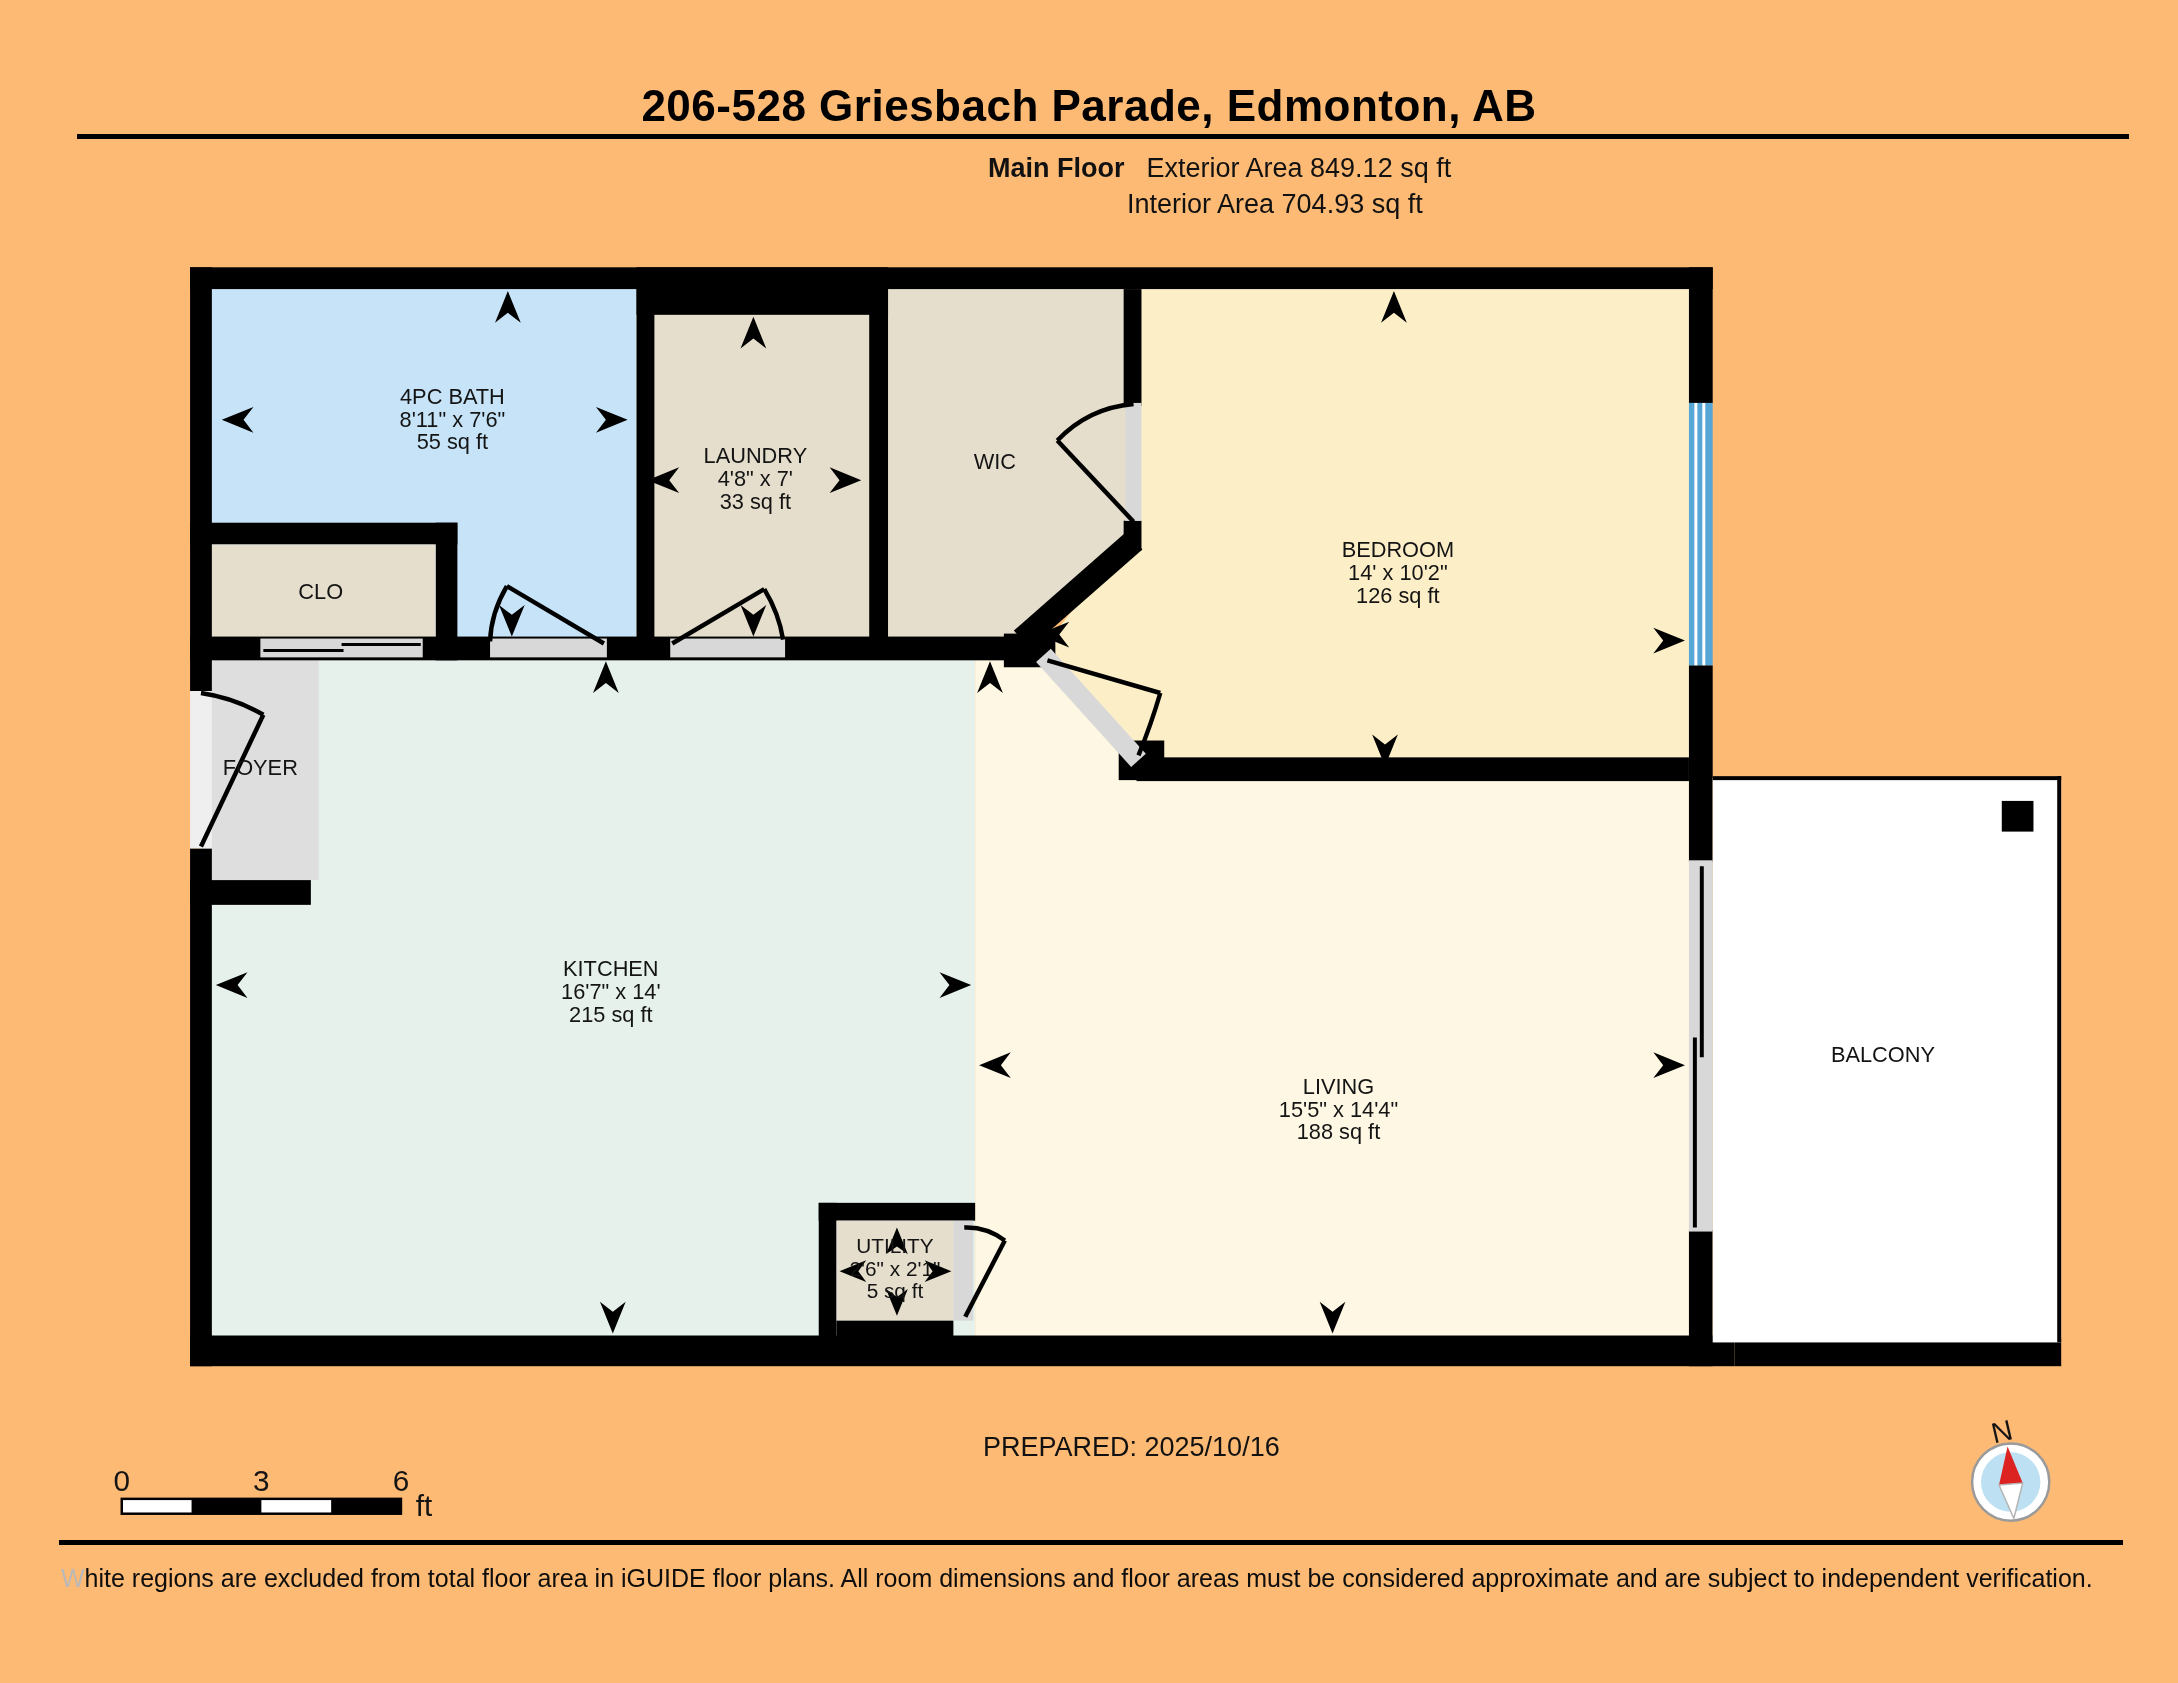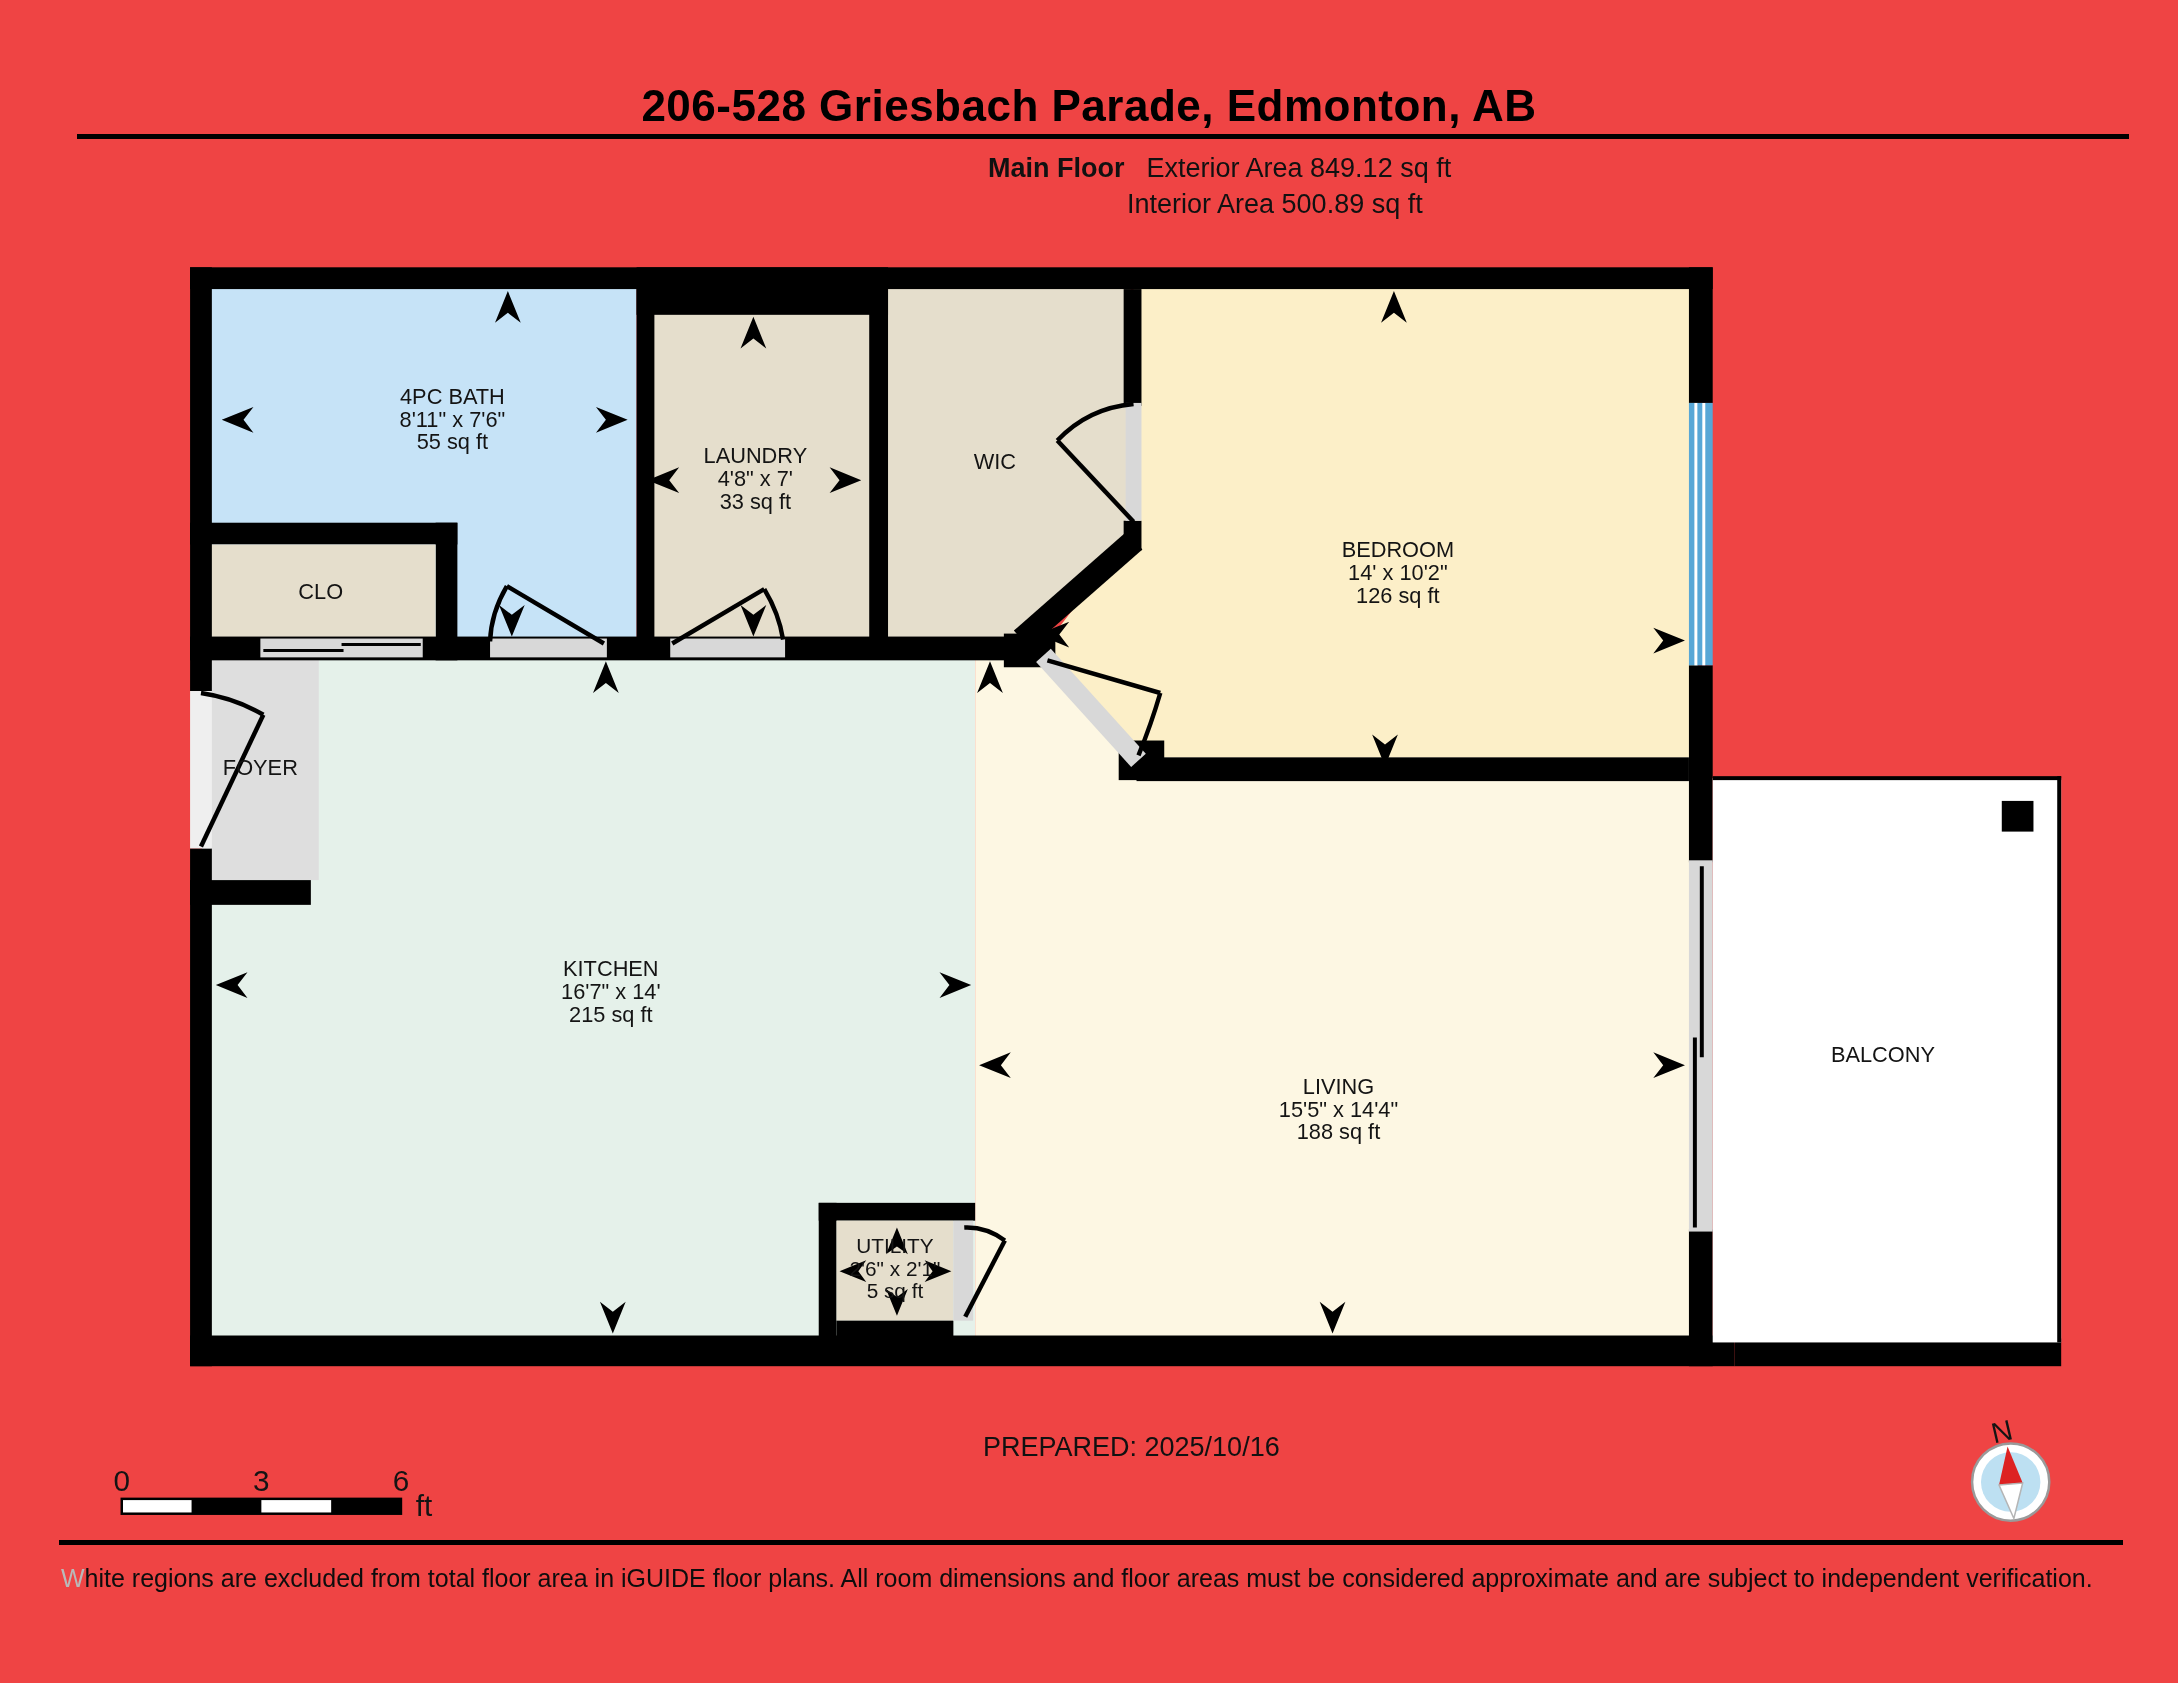--- a/index.html
+++ b/index.html
@@ -1,17 +1,17 @@
 <!DOCTYPE html>
 <html><head>
 <meta charset="utf-8">
 <style>
   html,body { margin:0; padding:0; background:#ffffff; }
   #page {
-    position:relative; width:2178px; height:1683px; background:#ef4444;
+    position:relative; width:2178px; height:1683px; background:#fdba74;
     font-family:"Liberation Sans", sans-serif; color:#111; overflow:hidden;
   }
   .abs { position:absolute; }
   #title {
     left:0; top:81px; width:2178px; text-align:center;
     font-size:44px; font-weight:bold; letter-spacing:0.5px; color:#000;
   }
   .rule { background:#000; }
   #subtitle-line1 { left:988px; top:153px; font-size:27px; display:flex; gap:22px; white-space:nowrap; }
   #subtitle-line1 .floor-label { font-weight:bold; }
@@ -30,21 +30,21 @@
 <body>
 
 <div id="page">
 
   <div id="title" class="abs">206-528 Griesbach Parade, Edmonton, AB</div>
   <div class="abs rule" style="left:77px; top:134px; width:2052px; height:5px;"></div>
   <div id="subtitle-line1" class="abs">
     <span class="floor-label">Main Floor</span>
     <span>Exterior Area 849.12 sq ft</span>
   </div>
-  <div id="subtitle-line2" class="abs">Interior Area 500.89 sq ft</div>
+  <div id="subtitle-line2" class="abs">Interior Area 704.93 sq ft</div>
 
   <svg class="abs" style="left:0; top:0;" width="2178" height="1683" viewBox="0 0 2200 1700">
 
     <g>
       <rect x="204" y="282" width="439" height="365" fill="#C6E3F7"></rect>
       <rect x="655" y="300" width="228" height="347" fill="#E5DECC"></rect>
       <polygon points="890,282 1142,282 1142,550 1030,645 890,645" fill="#E5DECC"></polygon>
       <polygon points="1145,282 1715,282 1715,775 1158,775 1048,662 1138,545 1145,545" fill="#FCEFC8"></polygon>
       <rect x="204" y="655" width="781" height="700" fill="#E5F1EA"></rect>
       <polygon points="985,655 1052,655 1150,765 1715,765 1715,1355 985,1355" fill="#FDF7E3"></polygon>

